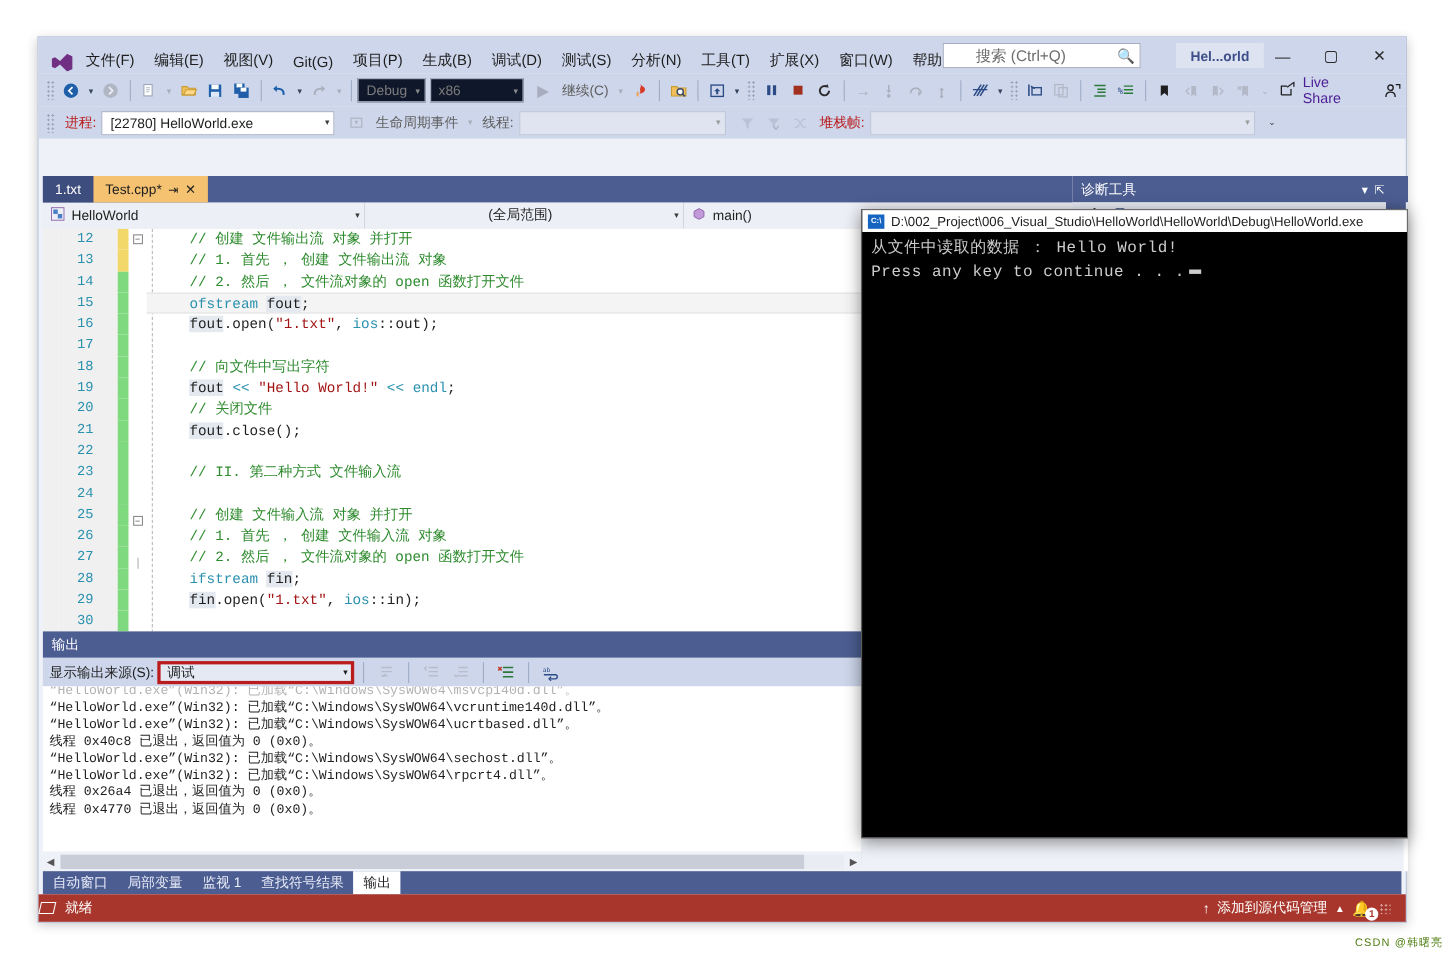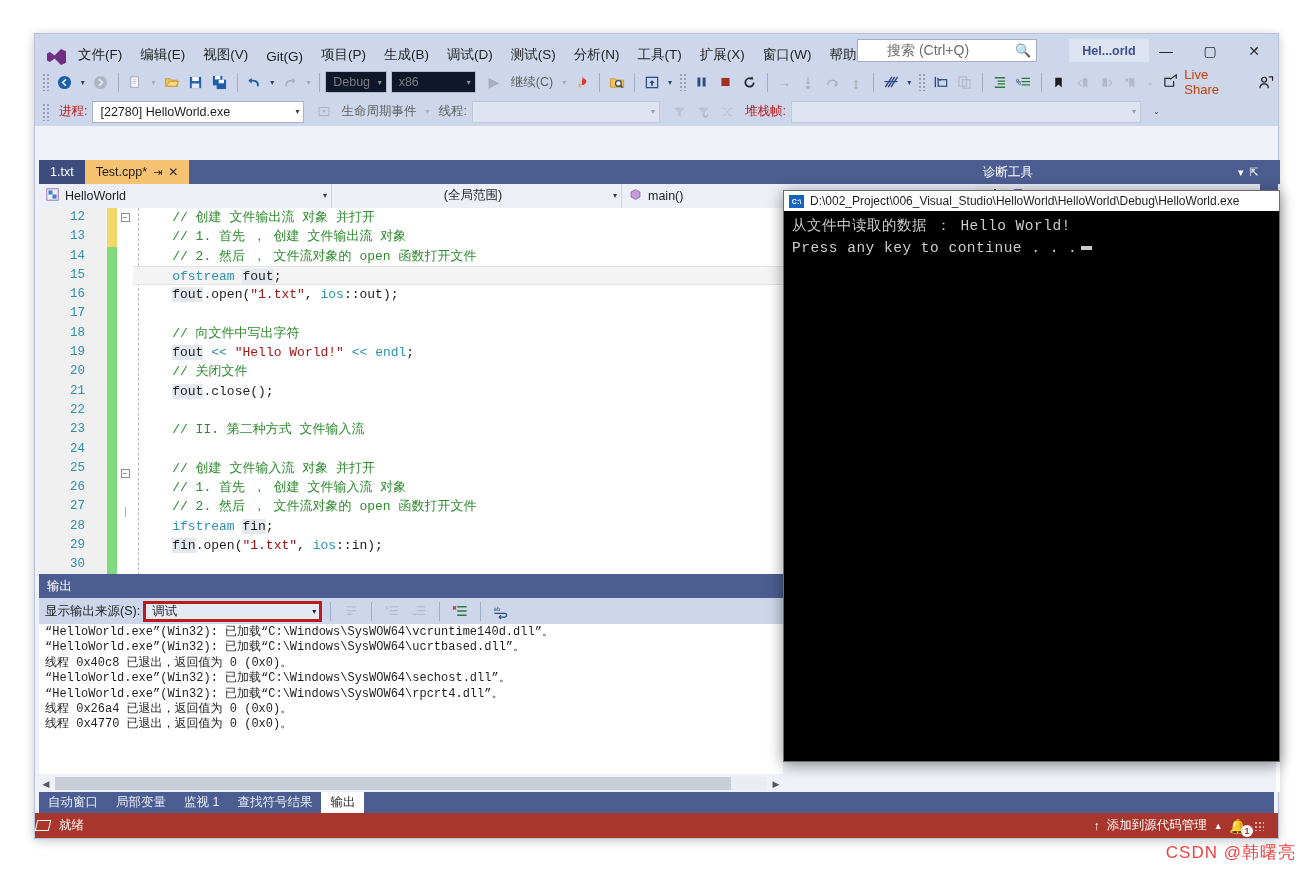--- a/index.html
+++ b/index.html
@@ -61,21 +61,21 @@
   .caret.dis { color:#a7adbc; }
   .sep { width:1px; height:19px; background:#9facc6; margin:0 5px; }
   .combo {
     height:22px; background:#0f172a; border:1px solid #b4bdd0; display:flex;
     align-items:center; padding:0 4px 0 7px; font-size:12.5px; color:#7c7c7c;
   }
   .combo .cv { flex:1; white-space:nowrap; overflow:hidden; }
   .combo .cc { font-size:8px; color:#8d8d8d; margin-left:6px; }
   .tblabel { font-size:12.5px; color:#5f5f5f; padding:0 5px; white-space:nowrap; }
   .tblabel.on { color:#b91c1c; }
-  .liveshare { display:flex; align-items:center; gap:5px; font-size:13px; color:#c2410c; padding:0 6px; }
+  .liveshare { display:flex; align-items:center; gap:5px; font-size:13px; color:#4c1d95; padding:0 6px; }
 
   
   .proc-combo {
     height:22px; background:#fff; border:1px solid #a9b2c6; display:flex; align-items:center;
     padding:0 4px 0 7px; font-size:12.5px; color:#1e1e1e;
   }
   .proc-combo .cc { color:#3b3b3b; }
   .gray-combo {
     height:22px; background:#dfe4f0; border:1px solid #c0c7d8; display:flex; align-items:center;
     padding:0 4px 0 7px; font-size:12.5px; color:#8b8b8b;
@@ -217,21 +217,21 @@
                font-size:12px; color:#1e1e1e; white-space:nowrap; overflow:hidden; }
   .con-ico { width:15px; height:13px; background:#1565c0; color:#fff; font-size:7px; font-weight:bold;
              display:flex; align-items:center; justify-content:center; }
   .con-body { position:absolute; left:0; top:20px; right:0; bottom:0; background:#000;
               padding:4px 0 0 8px; }
   .conline { font-family:"Liberation Mono","DejaVu Sans Mono",monospace; font-size:14.5px;
              line-height:22px; color:#cccccc; white-space:pre; letter-spacing:.5px; }
   .cursorblk { display:inline-block; width:11px; height:4px; background:#cccccc; vertical-align:2px; margin-left:4px; }
 
   
-  .wm { position:absolute; right:16px; bottom:8px; font-size:17px; color:#ef4444; letter-spacing:1px; }
+  .wm { position:absolute; right:0; bottom:8px; font-size:10px; color:#4d7c0f; letter-spacing:1px; }
 </style>
 </head>
 <body>
 
 <div id="root">
 
   <div class="vswin">
 
     <div class="menubar">
       <div class="vslogo">
@@ -795,20 +795,21 @@
         <span class="sep"></span>
         <span class="tbtn">
           <svg width="16" height="15" viewBox="0 0 16 16">
               <text x="0" y="7" font-size="6" fill="#2b4a86" font-family="monospace">ab</text>
               <path d="M1 10h11a2 2 0 0 1 0 4H6" stroke="#2b4a86" stroke-width="1.3" fill="none"></path>
               <path d="M8 12l-2 2 2 2" stroke="#2b4a86" stroke-width="1.2" fill="none"></path>
             </svg>
         </span>
       </div>
       <div class="out-body" id="outbody">
+          <div class="outline" style="opacity: 0.35; margin-top: -4px;">“HelloWorld.exe”(Win32): 已加载“C:\Windows\SysWOW64\msvcp140d.dll”。</div>
           <div class="outline">“HelloWorld.exe”(Win32): 已加载“C:\Windows\SysWOW64\vcruntime140d.dll”。</div>
           <div class="outline">“HelloWorld.exe”(Win32): 已加载“C:\Windows\SysWOW64\ucrtbased.dll”。</div>
           <div class="outline">线程 0x40c8 已退出，返回值为 0 (0x0)。</div>
           <div class="outline">“HelloWorld.exe”(Win32): 已加载“C:\Windows\SysWOW64\sechost.dll”。</div>
           <div class="outline">“HelloWorld.exe”(Win32): 已加载“C:\Windows\SysWOW64\rpcrt4.dll”。</div>
           <div class="outline">线程 0x26a4 已退出，返回值为 0 (0x0)。</div>
           <div class="outline">线程 0x4770 已退出，返回值为 0 (0x0)。</div>
         </div>
       <div class="out-hscroll">
         <span class="hs-arrow">◀</span>

